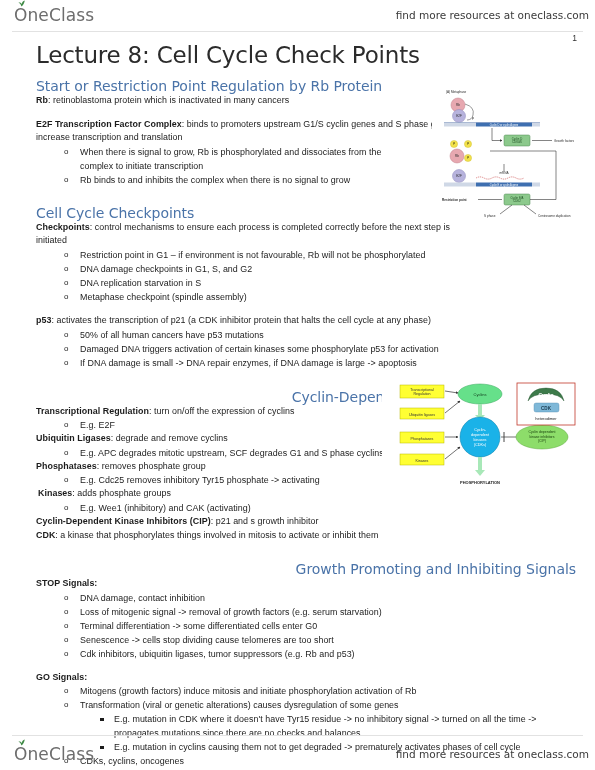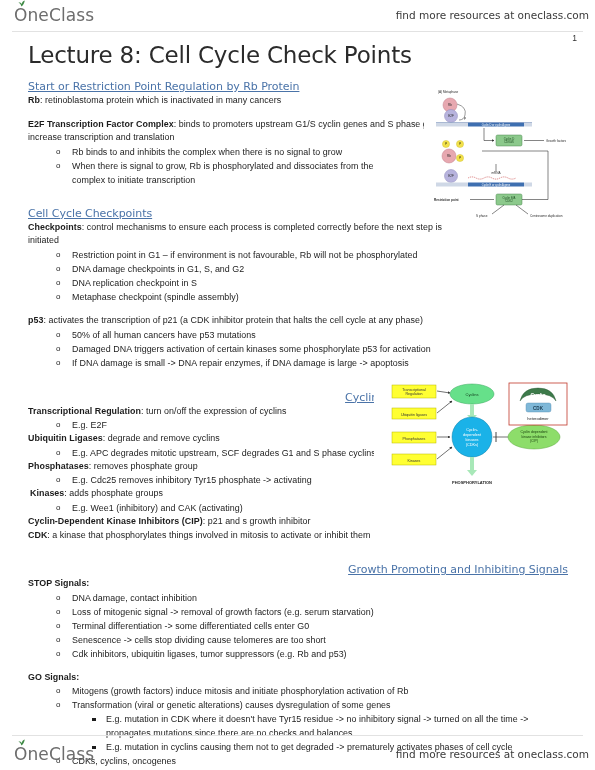--- a/index.html
+++ b/index.html
@@ -74,21 +74,21 @@
     position: absolute;
     right: 18px;
     top: 33px;
     font-size: 8.5px;
     color: #333;
   }
 
   
   .doc {
     position: absolute;
-    left: 0;
+    left: 8px;
     top: 40px;
     width: 555px;
     height: 690px;
   }
 
   .col-text {
     position: absolute;
     left: 28px;
     top: 0;
     width: 540px;
@@ -100,27 +100,26 @@
     font-family: "DejaVu Sans", sans-serif;
     font-weight: 400;
     font-size: 23px;
     line-height: 30px;
     color: #2b2b2b;
     letter-spacing: -.2px;
   }
 
   .sec-head {
     font-family: "DejaVu Sans", sans-serif;
-    font-size: 11px;
+    font-size: 14px;
     line-height: 15px;
     color: #4a73a8;
     font-weight: 400;
     margin-top: 9px;
     letter-spacing: -.05px;
-    text-decoration: underline;
   }
   .sec-head.tight { margin-top: 2px; text-align: right; }
 
   .para {
     font-size: 8.9px;
     line-height: 13.6px;
     color: #1c1c1c;
     max-width: 430px;
     letter-spacing: .04px;
   }
@@ -223,36 +222,36 @@
       <b>Rb</b><span>: retinoblastoma protein which is inactivated in many cancers</span>
     </div>
 
     <div class="blank"></div>
 
     <div class="para">
       <b>E2F Transcription Factor Complex</b><span>: binds to promoters upstream G1/S cyclin genes and S phase genes to increase transcription and translation</span>
     </div>
 
     <ul class="lvl1">
+      <li style="max-width:330px;">When there is signal to grow, Rb is phosphorylated and dissociates from the complex to initiate transcription</li>
       <li style="max-width:400px;">Rb binds to and inhibits the complex when there is no signal to grow</li>
-      <li style="max-width:330px;">When there is signal to grow, Rb is phosphorylated and dissociates from the complex to initiate transcription</li>
     </ul>
 
     <div class="blank"></div>
 
     <div class="sec-head">Cell Cycle Checkpoints</div>
 
     <div class="para">
       <b>Checkpoints</b><span>: control mechanisms to ensure each process is completed correctly before the next step is initiated</span>
     </div>
 
     <ul class="lvl1">
       <li>Restriction point in G1 – if environment is not favourable, Rb will not be phosphorylated</li>
       <li>DNA damage checkpoints in G1, S, and G2</li>
-      <li>DNA replication checkpoint in S</li>
+      <li>DNA replication starvation in S</li>
       <li>Metaphase checkpoint (spindle assembly)</li>
     </ul>
 
     <div class="blank"></div>
 
     <div class="para wide">
       <b>p53</b><span>: activates the transcription of p21 (a CDK inhibitor protein that halts the cell cycle at any phase)</span>
     </div>
 
     <ul class="lvl1">

